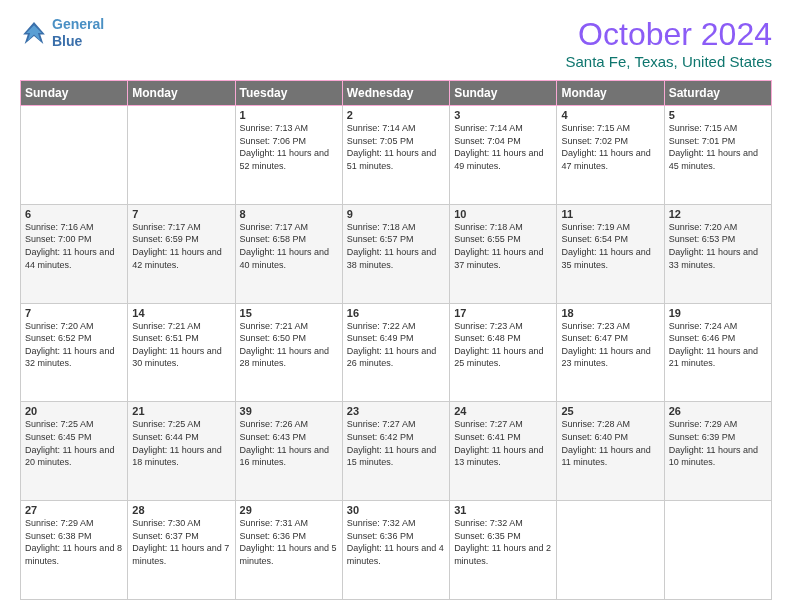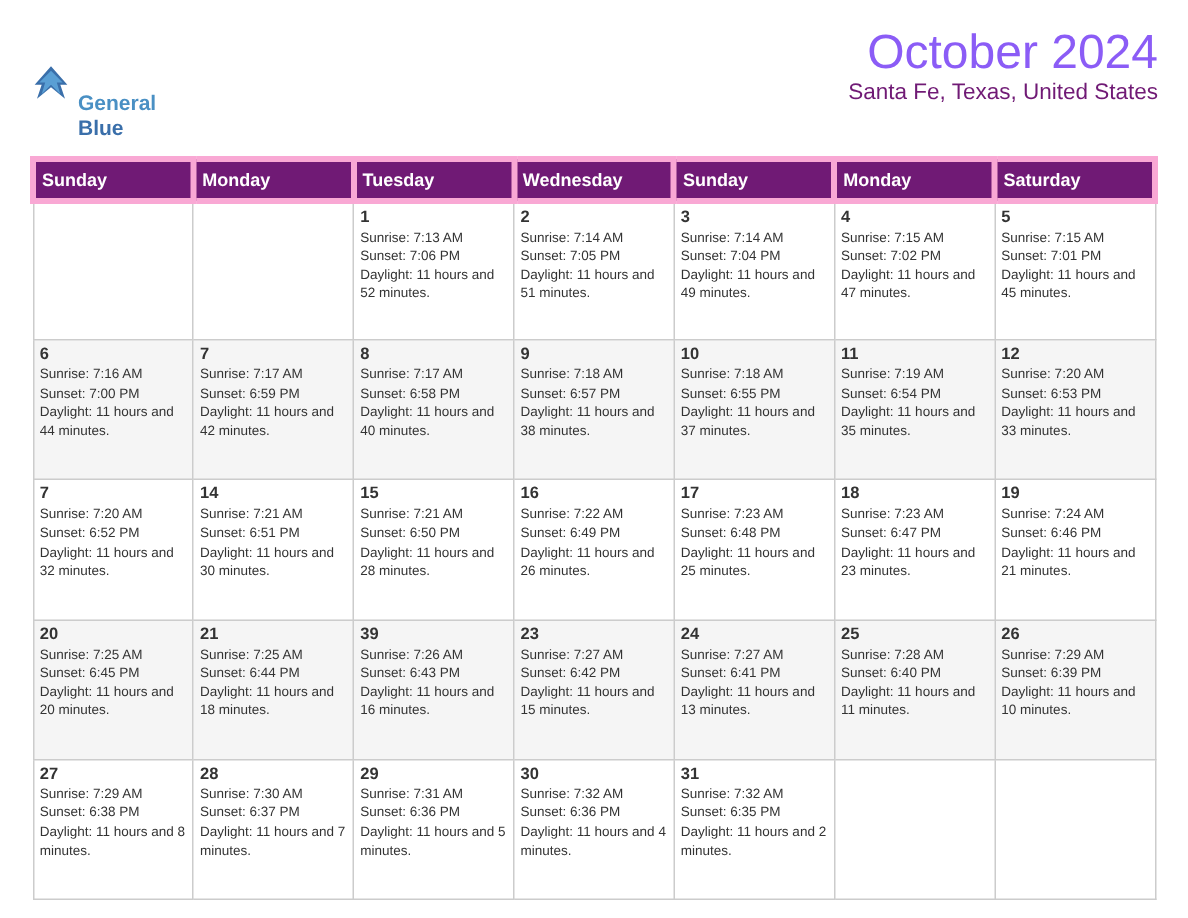--- a/index.html
+++ b/index.html
@@ -26,56 +26,55 @@
     .logo {
       display: flex;
       align-items: center;
       gap: 4px;
     }
     .logo-text {
       font-size: 14px;
       font-weight: bold;
       color: #333;
       line-height: 1.2;
-      margin-top: 44px;
     }
     .logo-text span {
       color: #4a90c4;
     }
     .logo-icon {
       width: 28px;
       height: 28px;
     }
     .title-block {
       text-align: right;
     }
     .month-title {
       font-size: 32px;
       font-weight: normal;
       color: #8b5cf6;
     }
     .location-title {
       font-size: 15px;
-      color: #701a75;
+      color: #0f766e;
     }
     .calendar {
       flex: 1;
       border: 1px solid #ccc;
       border-collapse: collapse;
       width: 100%;
       table-layout: fixed;
     }
     .calendar th {
-      background: #701a75;
+      background: #737373;
       color: #fff;
       font-size: 12px;
       font-weight: bold;
       padding: 5px 4px;
       text-align: left;
-      border: 4px solid #f9a8d4;
+      border: 1px solid #f9a8d4;
     }
     .calendar td {
       border: 1px solid #ccc;
       vertical-align: top;
       padding: 3px 4px;
       font-size: 9.5px;
       color: #333;
       background: #fff;
       height: 78px;
     }

